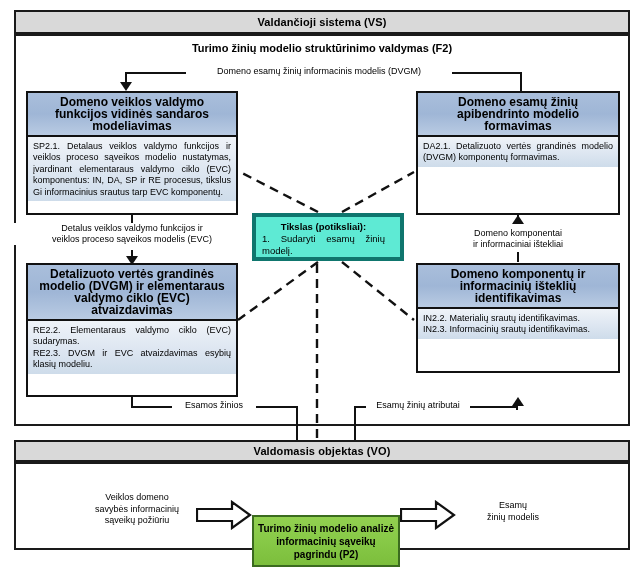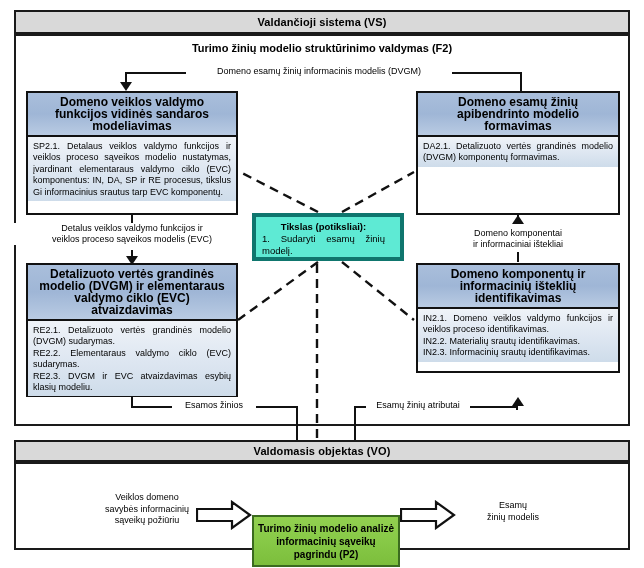--- a/index.html
+++ b/index.html
@@ -108,30 +108,28 @@
 <div class="abs ln lnv" style="left:517px;top:215px;width:2px;height:8px;"></div>
 <div class="abs ar ar-up" style="left:512px;top:215px;"></div>
 <div class="abs flab wrap" style="left:420px;top:228px;width:196px;">
   <span>Domeno komponentai</span><br>
   <span>ir informaciniai ištekliai</span>
 </div>
 
 <div class="abs actbox" style="left:26px;top:263px;width:212px;height:134px;">
   <div class="acthead">Detalizuoto vertės grandinės modelio (DVGM) ir elementaraus valdymo ciklo (EVC) atvaizdavimas</div>
   <div class="actbody">
-    <p>RE2.1. Detalizuoto vertės grandinės modelio (DVGM) sudarymas.</p>
     <p>RE2.2. Elementaraus valdymo ciklo (EVC) sudarymas.</p>
     <p>RE2.3. DVGM ir EVC atvaizdavimas esybių klasių modeliu.</p>
   </div>
 </div>
 
 <div class="abs actbox" style="left:416px;top:263px;width:204px;height:110px;">
   <div class="acthead">Domeno komponentų ir informacinių išteklių identifikavimas</div>
   <div class="actbody">
-    <p>IN2.1. Domeno veiklos valdymo funkcijos ir veiklos proceso identifikavimas.</p>
     <p>IN2.2. Materialių srautų identifikavimas.</p>
     <p>IN2.3. Informacinių srautų identifikavimas.</p>
   </div>
 </div>
 
 <svg class="abs" style="left:0;top:0;width:644px;height:470px;pointer-events:none;">
   <g stroke="#111111" stroke-width="2.4" fill="none" stroke-dasharray="9,6">
     <line x1="318" y1="212" x2="240" y2="172"></line>
     <line x1="342" y1="212" x2="414" y2="172"></line>
     <line x1="318" y1="262" x2="238" y2="320"></line>
@@ -168,21 +166,21 @@
 </div>
 
 <div class="abs sysframe" style="left:14px;top:462px;width:616px;height:88px;"></div>
 
 <div class="abs blockarrow" style="left:196px;top:500px;width:56px;height:30px;">
   <svg width="56" height="30" viewBox="0 0 56 30">
     <polygon points="1,9 36,9 36,2 54,15 36,28 36,21 1,21" fill="#ffffff" stroke="#111111" stroke-width="2.2" stroke-linejoin="miter"></polygon>
   </svg>
 </div>
 
-<div class="abs sidetext" style="left:88px;top:492px;width:118px;text-align:center;">
+<div class="abs sidetext" style="left:78px;top:492px;width:118px;text-align:center;">
   <span>Veiklos domeno</span><br>
   <span>savybės informacinių</span><br>
   <span>sąveikų požiūriu</span>
 </div>
 
 <div class="abs greenbox" style="left:252px;top:490px;width:148px;height:52px;">
   <span>Turimo žinių modelio analizė informacinių sąveikų pagrindu (P2)</span>
 </div>
 
 <div class="abs blockarrow" style="left:400px;top:500px;width:56px;height:30px;">

